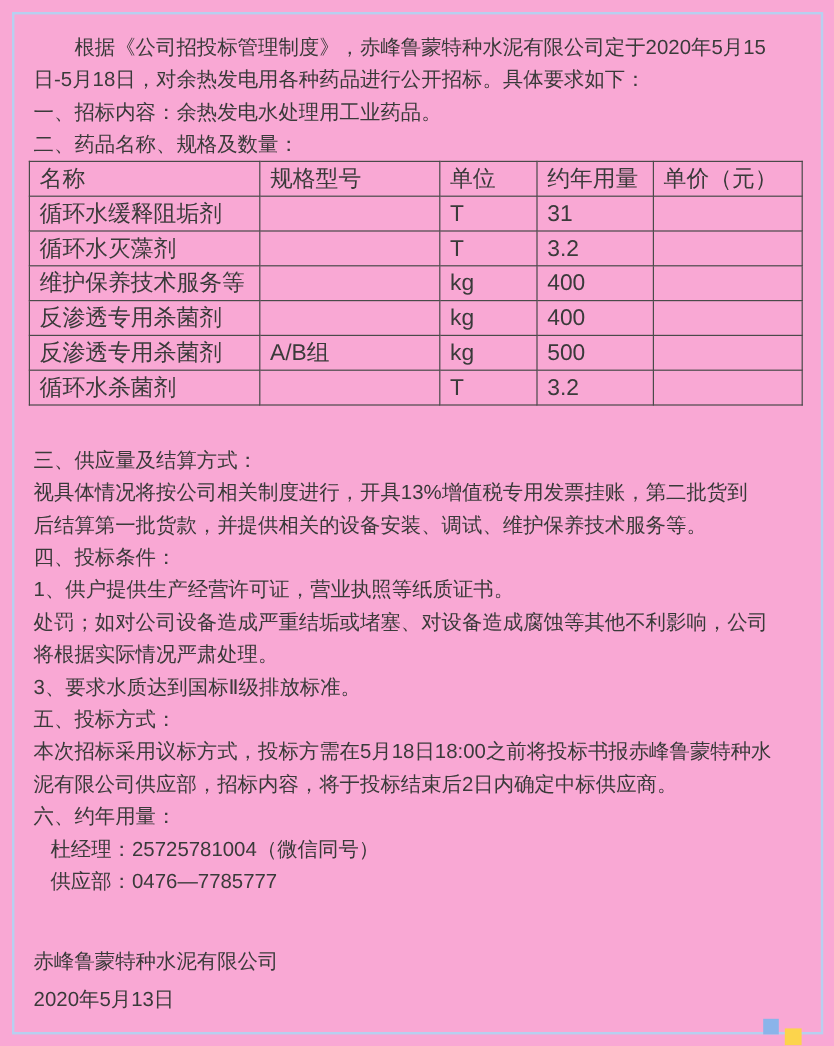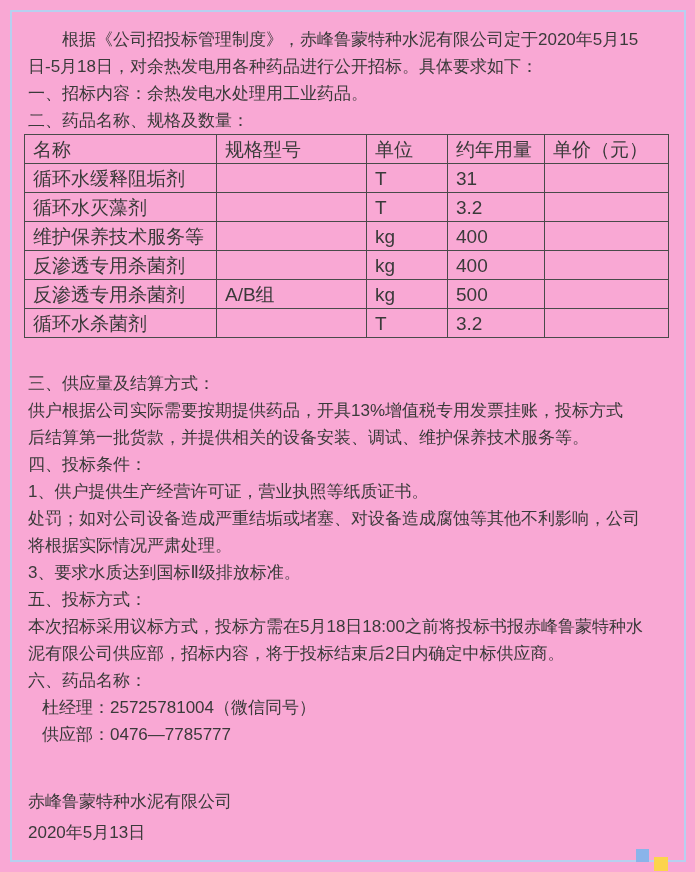--- a/index.html
+++ b/index.html
@@ -161,31 +161,31 @@
           <td></td>
           <td>T</td>
           <td>3.2</td>
           <td></td>
         </tr>
       </tbody>
     </table>
 
     <div class="after-table">
       <div class="line">三、供应量及结算方式：</div>
-      <div class="line">供户根据公司实际需要按期提供药品，开具13%增值税专用发票挂账，投标方式</div>
+      <div class="line">视具体情况将按公司相关制度进行，开具13%增值税专用发票挂账，第二批货到</div>
       <div class="line">后结算第一批货款，并提供相关的设备安装、调试、维护保养技术服务等。</div>
       <div class="line">四、投标条件：</div>
       <div class="line">1、供户提供生产经营许可证，营业执照等纸质证书。</div>
       <div class="line">处罚；如对公司设备造成严重结垢或堵塞、对设备造成腐蚀等其他不利影响，公司</div>
       <div class="line">将根据实际情况严肃处理。</div>
       <div class="line">3、要求水质达到国标Ⅱ级排放标准。</div>
       <div class="line">五、投标方式：</div>
       <div class="line">本次招标采用议标方式，投标方需在5月18日18:00之前将投标书报赤峰鲁蒙特种水</div>
       <div class="line">泥有限公司供应部，招标内容，将于投标结束后2日内确定中标供应商。</div>
-      <div class="line">六、药品名称：</div>
+      <div class="line">六、约年用量：</div>
       <div class="line indent-contact">杜经理：25725781004（微信同号）</div>
       <div class="line indent-contact">供应部：0476—7785777</div>
     </div>
 
     <div class="signature">
       <div class="line" style="white-space:normal">赤峰鲁蒙特种水泥有限公司</div>
       <div class="line" style="white-space:normal">2020年5月13日</div>
     </div>
 
   </div>

